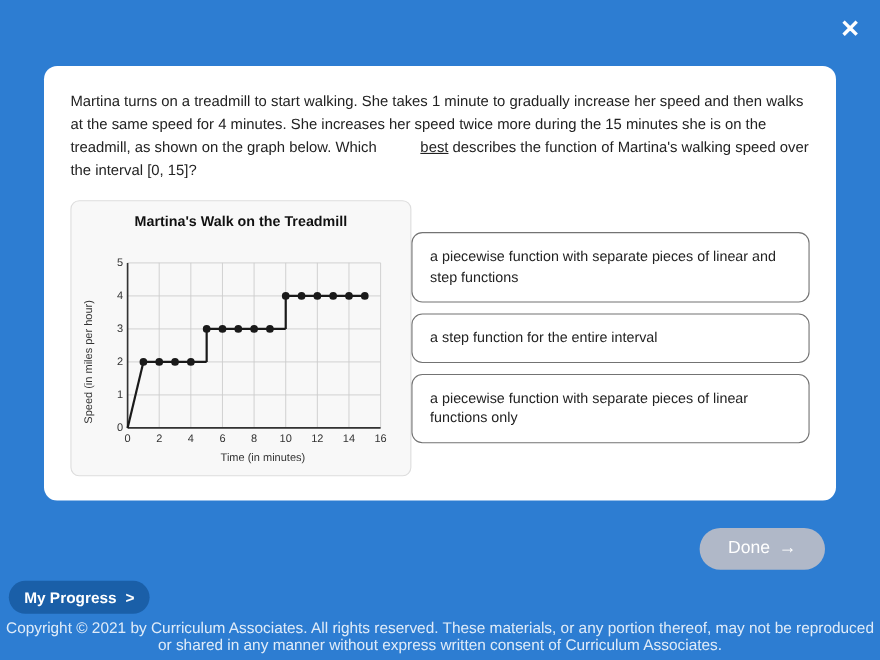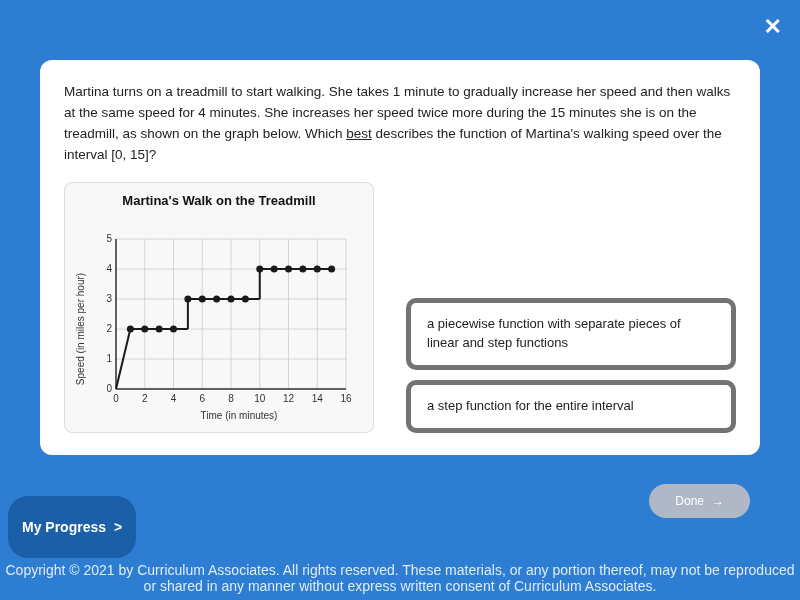--- a/index.html
+++ b/index.html
@@ -36,27 +36,28 @@
 
     
     #question-text {
       font-size: 13.5px;
       color: #222;
       line-height: 1.55;
       margin-bottom: 16px;
     }
     #question-text u {
       text-decoration: underline;
+      margin-left: 36px;
     }
 
     
     #content-row {
       display: flex;
-      gap: 32px;
-      align-items: flex-end;
+      gap: 0;
+      align-items: center;
     }
 
     
     #graph-container {
       flex: 0 0 310px;
       background: #f8f8f8;
       border: 1px solid #ddd;
       border-radius: 8px;
       padding: 10px 8px 8px 8px;
     }
@@ -76,56 +77,56 @@
 
     
     #answers-container {
       flex: 1;
       display: flex;
       flex-direction: column;
       gap: 10px;
     }
 
     .answer-option {
-      border: 5px solid #737373;
+      border: 1px solid #737373;
       border-radius: 10px;
       padding: 12px 16px;
       font-size: 13px;
       color: #222;
       cursor: pointer;
       background: white;
       line-height: 1.45;
       transition: background 0.15s;
     }
 
     
     #done-btn {
       position: absolute;
       bottom: 82px;
       right: 50px;
       background: #b0b8c8;
       color: white;
       border: none;
       border-radius: 24px;
       padding: 10px 26px;
-      font-size: 12px;
+      font-size: 16px;
       cursor: pointer;
       display: flex;
       align-items: center;
       gap: 8px;
     }
 
     
     #my-progress-bar {
       position: absolute;
       bottom: 42px;
       left: 8px;
       background: #1a5fa8;
       border-radius: 20px;
-      padding: 23px 14px;
+      padding: 7px 14px;
       display: flex;
       align-items: flex-start;
       gap: 8px;
       cursor: pointer;
     }
     #my-progress-label {
       color: white;
       font-size: 14px;
       font-weight: 600;
     }
@@ -250,20 +251,21 @@
           <circle cx="243.25" cy="55" r="3.5" fill="#1a1a1a"></circle>
 
           <circle cx="257.625" cy="55" r="3.5" fill="#1a1a1a"></circle>
         </svg>
       </div>
     </div>
 
     <div id="answers-container">
       <div class="answer-option">a piecewise function with separate pieces of linear and step functions</div>
       <div class="answer-option">a step function for the entire interval</div>
+      <div class="answer-option">a piecewise function with separate pieces of linear functions only</div>
     </div>
   </div>
 </div>
 
 <button id="done-btn">
   <span>Done</span>
   <span>→</span>
 </button>
 
 <div id="my-progress-bar">

